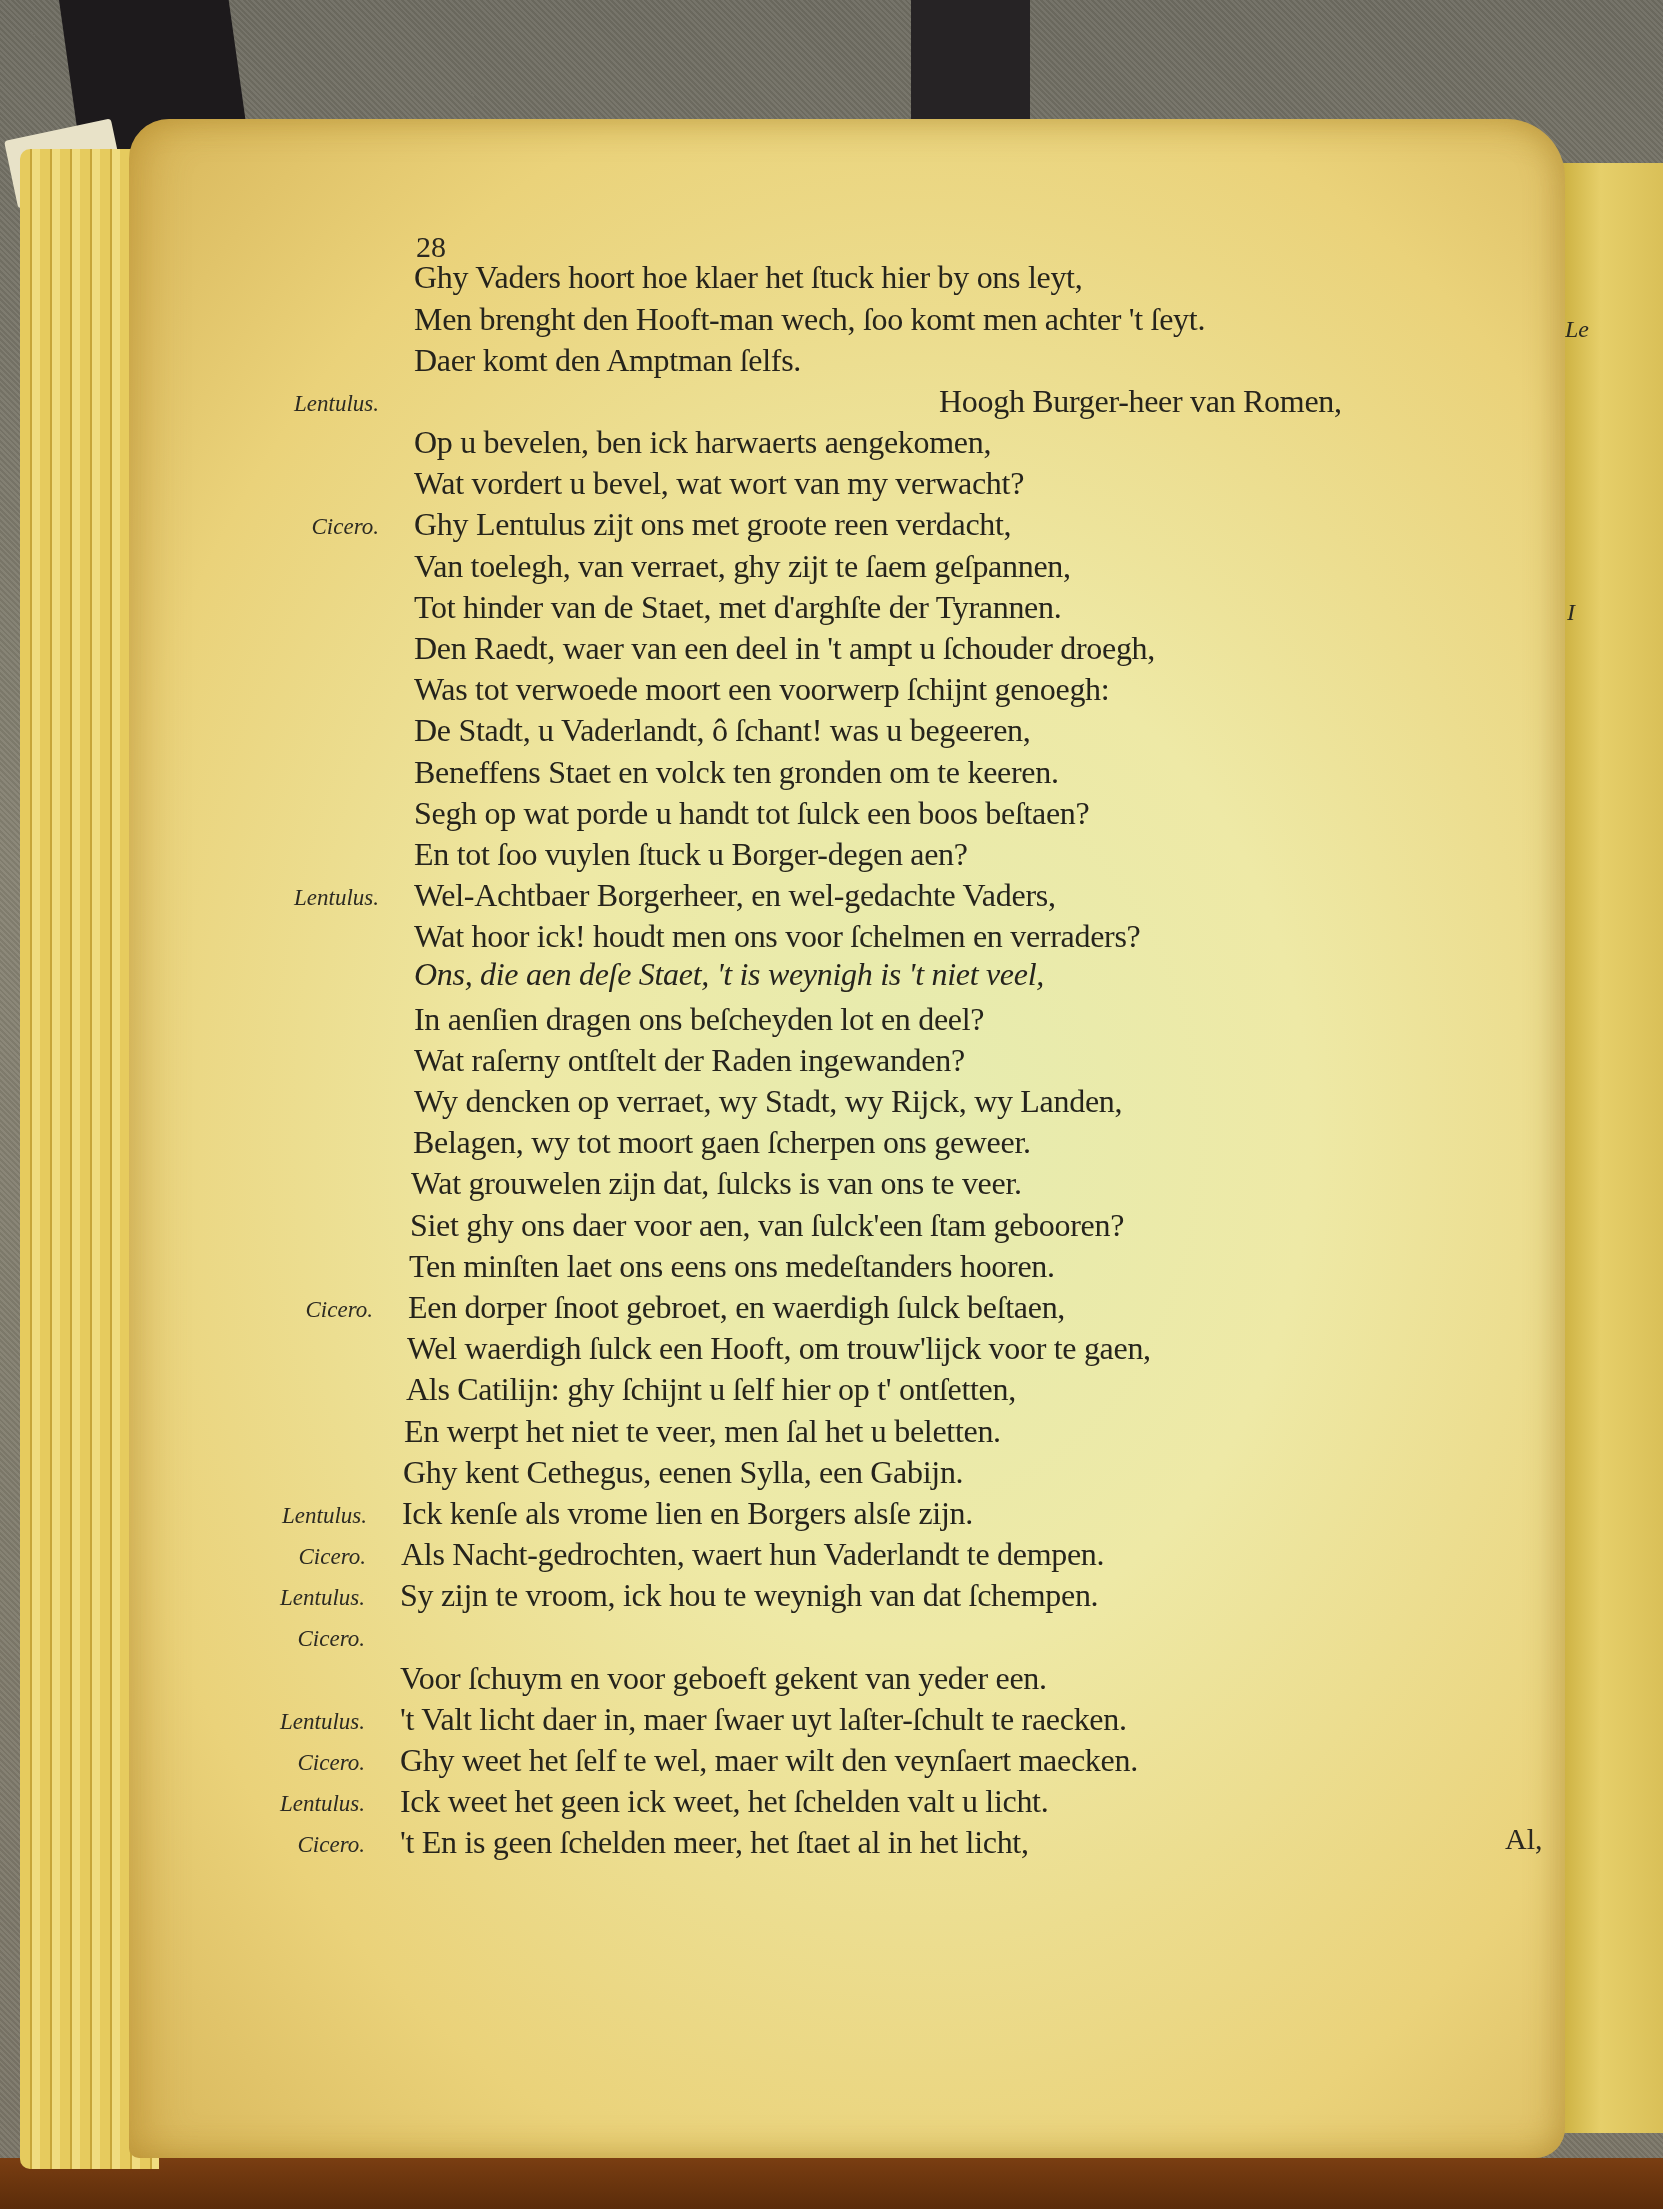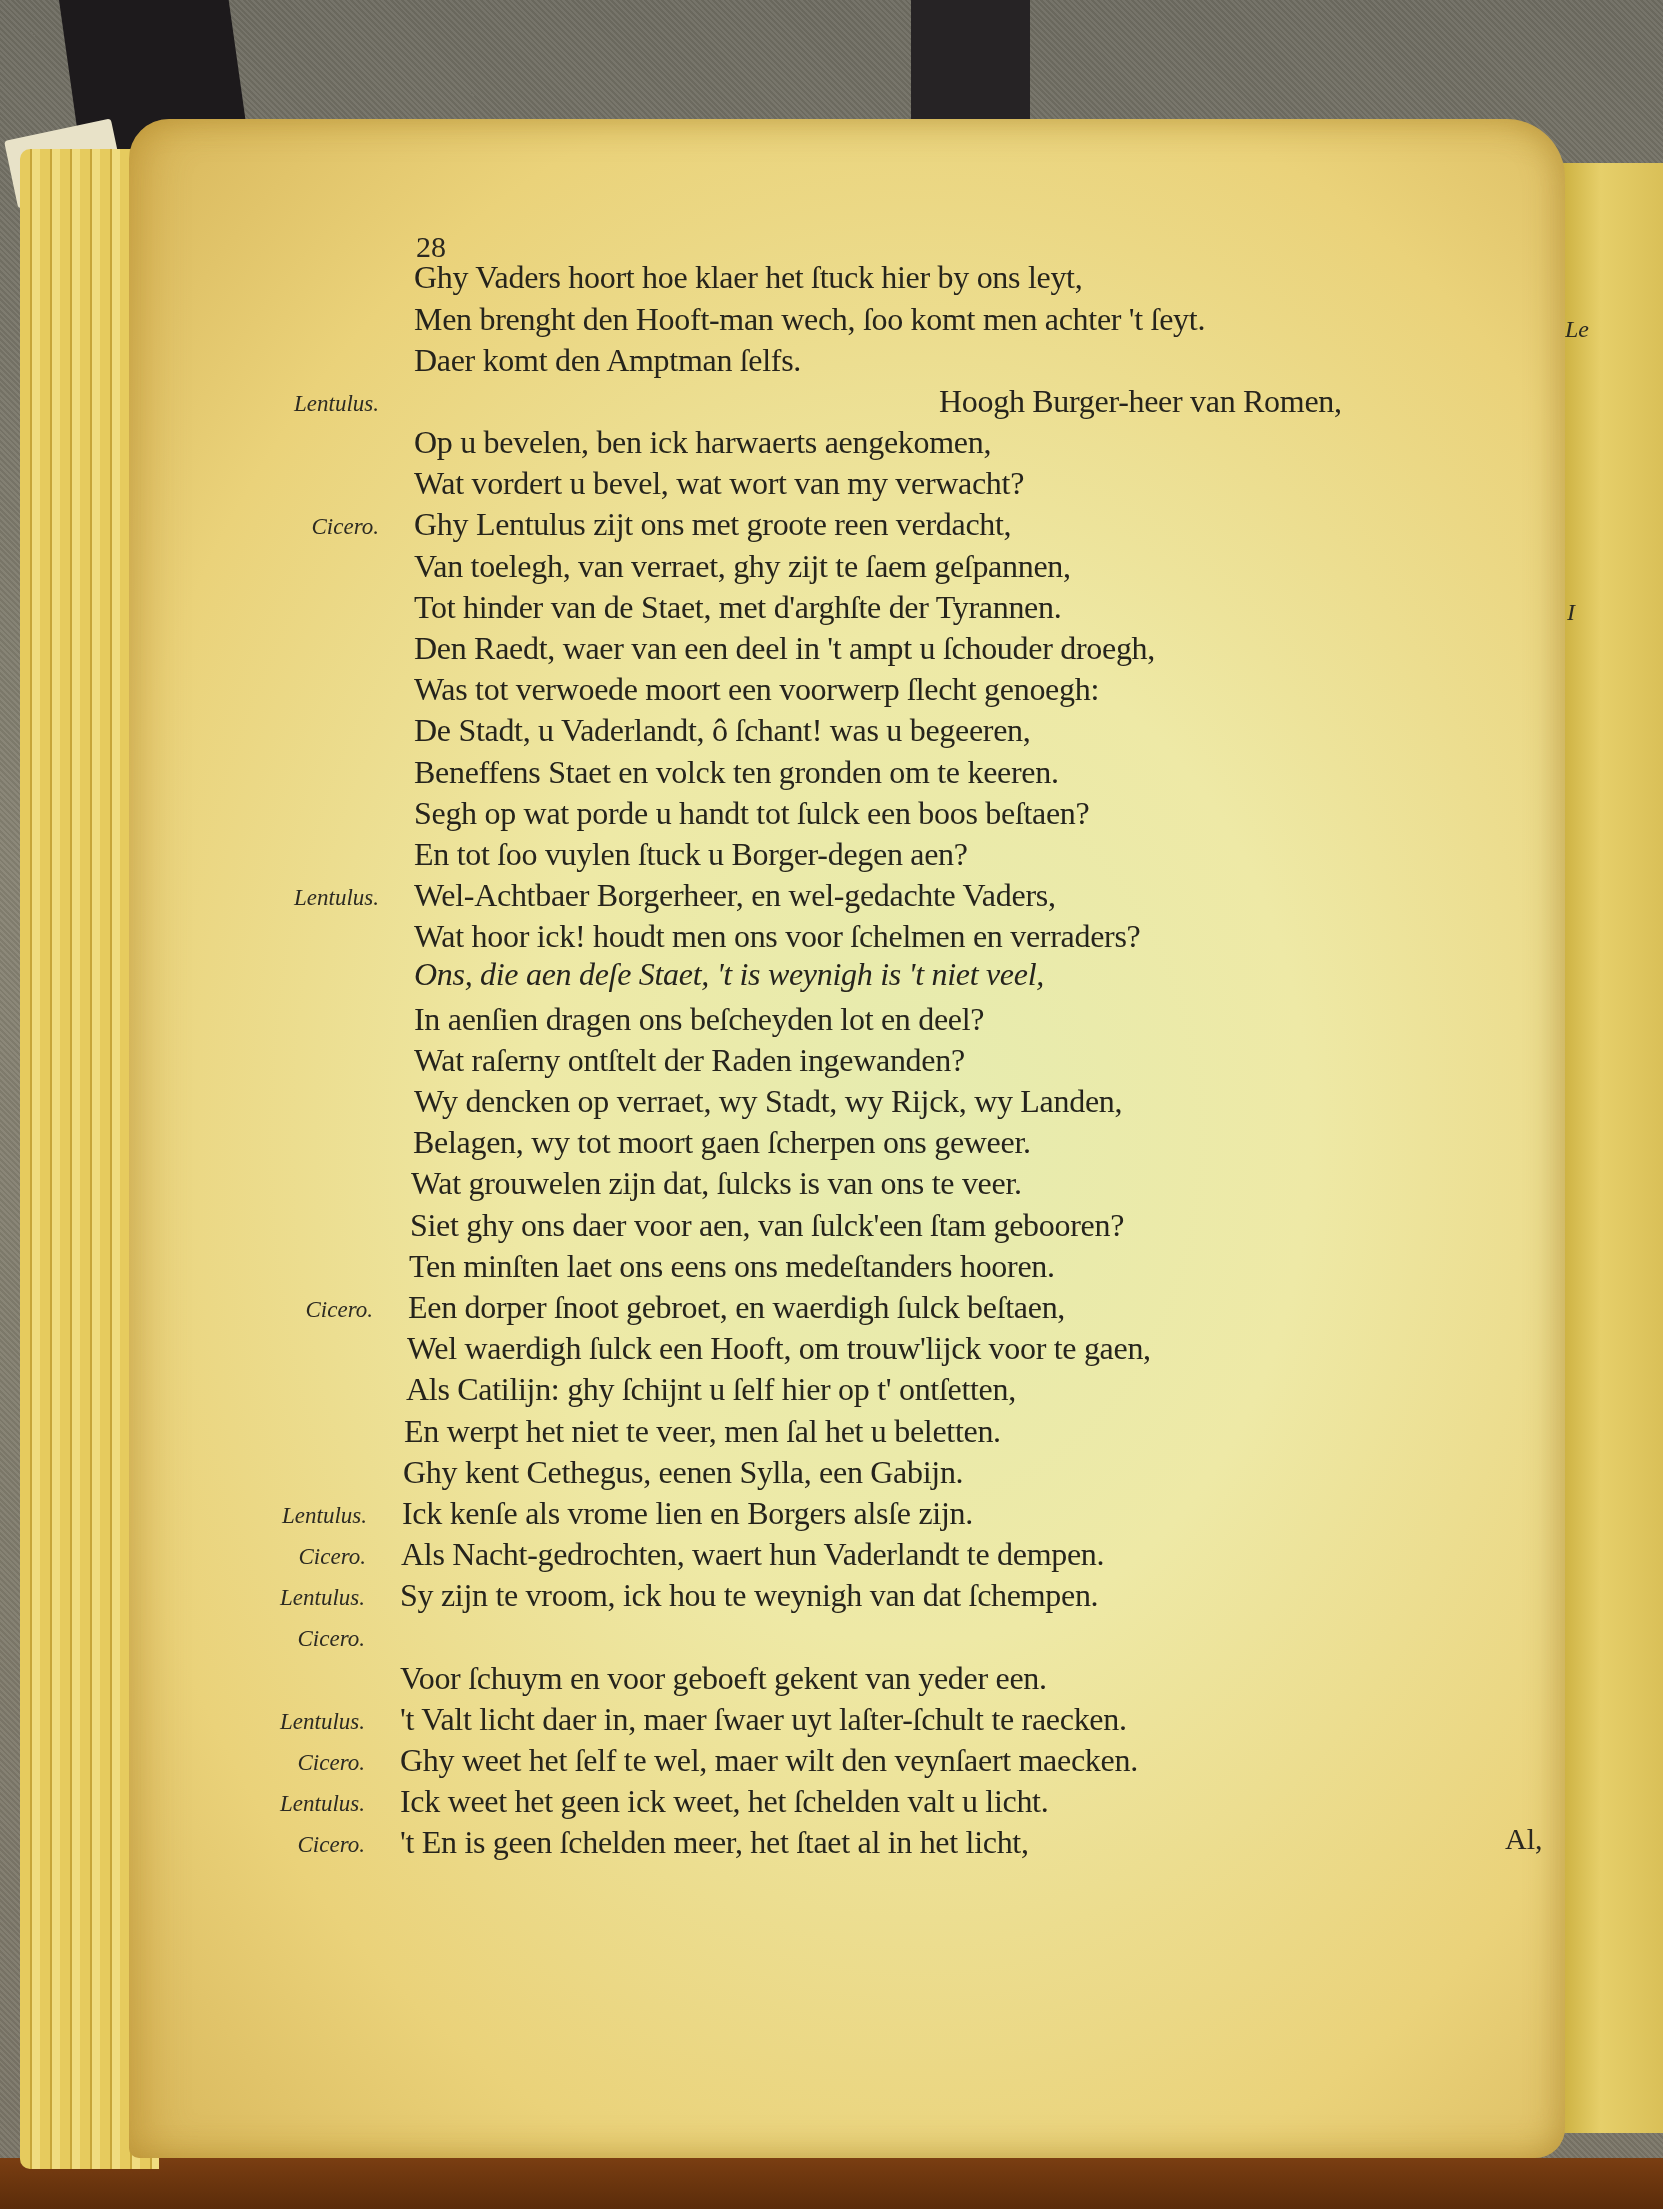--- a/index.html
+++ b/index.html
@@ -130,21 +130,21 @@
     <div class="line" style="top: 589px;">
       <span class="speaker" style="left: 230px;"></span>
       <span class="verse" style="left: 414px;">Tot hinder van de Staet, met d'arghſte der Tyrannen.</span>
     </div>
     <div class="line" style="top: 630px;">
       <span class="speaker" style="left: 230px;"></span>
       <span class="verse" style="left: 414px;">Den Raedt, waer van een deel in 't ampt u ſchouder droegh,</span>
     </div>
     <div class="line" style="top: 671px;">
       <span class="speaker" style="left: 230px;"></span>
-      <span class="verse" style="left: 414px;">Was tot verwoede moort een voorwerp ſlecht genoegh:</span>
+      <span class="verse" style="left: 414px;">Was tot verwoede moort een voorwerp ſchijnt genoegh:</span>
     </div>
     <div class="line" style="top: 712px;">
       <span class="speaker" style="left: 230px;"></span>
       <span class="verse" style="left: 414px;">De Stadt, u Vaderlandt, ô ſchant! was u begeeren,</span>
     </div>
     <div class="line" style="top: 754px;">
       <span class="speaker" style="left: 230px;"></span>
       <span class="verse" style="left: 414px;">Beneffens Staet en volck ten gronden om te keeren.</span>
     </div>
     <div class="line" style="top: 795px;">

